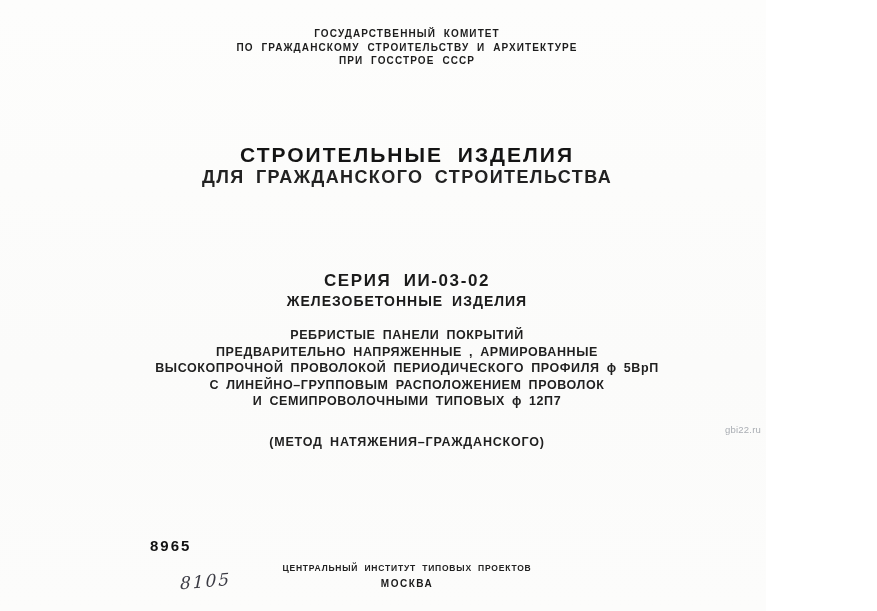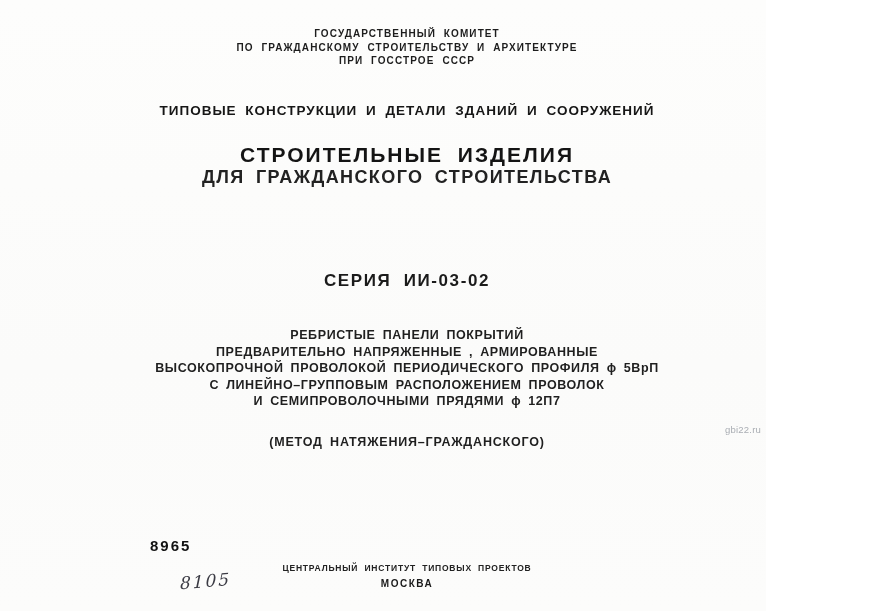--- a/index.html
+++ b/index.html
@@ -164,38 +164,38 @@
 <body>
 
 <div class="page">
 
   <div class="col org-header">
     <div>ГОСУДАРСТВЕННЫЙ КОМИТЕТ</div>
     <div>ПО ГРАЖДАНСКОМУ СТРОИТЕЛЬСТВУ И АРХИТЕКТУРЕ</div>
     <div>ПРИ ГОССТРОЕ СССР</div>
   </div>
 
-  <div class="col series-banner">ТИПОВЫЕ КОНСТРУКЦИИ И ДЕТАЛИ ЗДАНИЙ И СООРУЖЕНИЙ</div>
 
   <div class="col main-title">
     <div class="t2">СТРОИТЕЛЬНЫЕ ИЗДЕЛИЯ</div>
     <div class="t3">ДЛЯ ГРАЖДАНСКОГО СТРОИТЕЛЬСТВА</div>
   </div>
 
 
   <div class="col series-block">
     <div class="s1">СЕРИЯ ИИ-03-02</div>
+    <div class="s2">ЖЕЛЕЗОБЕТОННЫЕ ИЗДЕЛИЯ</div>
   </div>
 
   <div class="col album-block">
     <div>РЕБРИСТЫЕ ПАНЕЛИ ПОКРЫТИЙ</div>
     <div>ПРЕДВАРИТЕЛЬНО НАПРЯЖЕННЫЕ , АРМИРОВАННЫЕ</div>
     <div>ВЫСОКОПРОЧНОЙ ПРОВОЛОКОЙ ПЕРИОДИЧЕСКОГО ПРОФИЛЯ ϕ 5ВрП</div>
     <div>С ЛИНЕЙНО–ГРУППОВЫМ РАСПОЛОЖЕНИЕМ ПРОВОЛОК</div>
-    <div>И СЕМИПРОВОЛОЧНЫМИ ПРЯДЯМИ ϕ 12П7</div>
+    <div>И СЕМИПРОВОЛОЧНЫМИ ТИПОВЫХ ϕ 12П7</div>
   </div>
 
   <div class="col method-line">(МЕТОД НАТЯЖЕНИЯ–ГРАЖДАНСКОГО)</div>
 
   <div class="order-number">8965</div>
 
   <div class="col publisher">
     <div class="p1">ЦЕНТРАЛЬНЫЙ ИНСТИТУТ ТИПОВЫХ ПРОЕКТОВ</div>
     <div class="p2">МОСКВА</div>
   </div>

